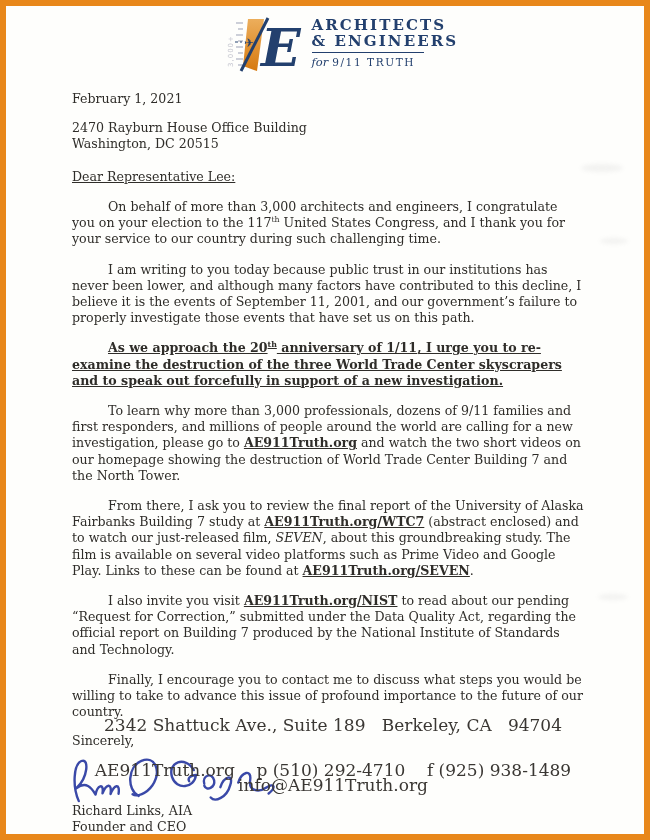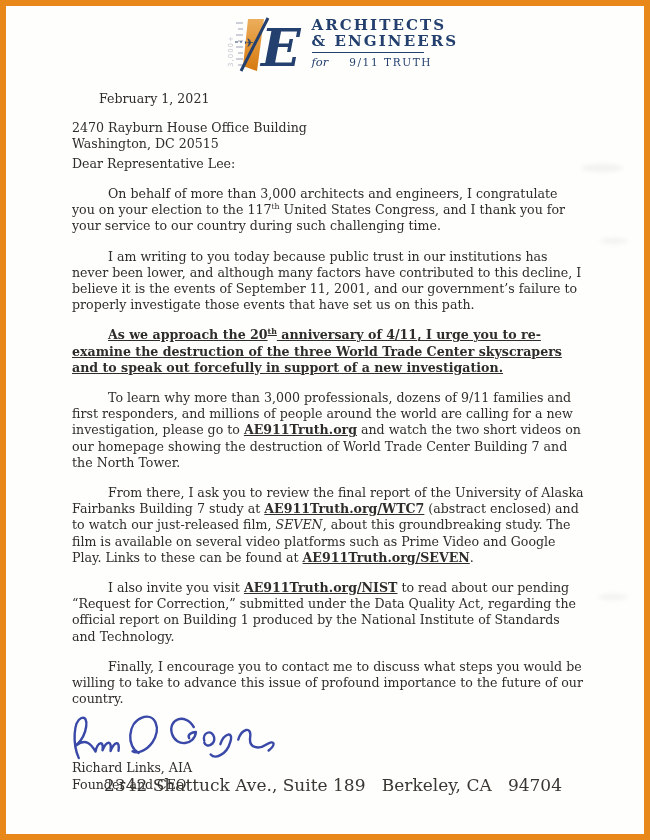--- a/index.html
+++ b/index.html
@@ -9,28 +9,28 @@
     border:6px solid #E8871A;background:#FEFEFC;position:relative;overflow:hidden;
     font-family:"DejaVu Serif","Liberation Serif",serif;color:#2F2D29;
   }
   
   .logo{display:flex;justify-content:center;align-items:flex-start;gap:7px;margin-top:9px;height:62px;}
   .monogram{display:block;}
   .logo-text{padding-top:3px;width:112px;}
   .logo-line{font-size:15px;letter-spacing:2.1px;color:#23406E;font-weight:600;line-height:15.5px;white-space:nowrap;}
   .logo-divider{height:1px;background:#23406E;margin:3px 0 2px;}
   .logo-tagline{font-size:10.5px;color:#23406E;letter-spacing:1.6px;white-space:nowrap;}
-  .logo-tagline .for{font-style:italic;letter-spacing:0;margin-right:21px;font-size:11.5px;font-weight:400;}
+  .logo-tagline .for{font-style:italic;letter-spacing:0;margin-right:4px;font-size:11.5px;font-weight:400;}
   
   .content{padding:0 60px 0 66px;}
   .txt{font-size:12.6px;line-height:16.2px;}
-  .date{margin-top:14px;margin-left:27px;}
+  .date{margin-top:14px;}
   .address{margin-top:13px;}
   .address .txt{line-height:15.8px;}
-  .salutation{margin-top:4px;}
+  .salutation{margin-top:17px;text-decoration:underline;}
   p.para{margin:14px 0 0 0;text-indent:36px;}
   .b{font-weight:bold;}
   .u{text-decoration:underline;}
   .i{font-style:italic;}
   sup{font-size:0.62em;line-height:0;}
   .closing{margin-top:13px;}
   .sig-svg{display:block;margin:1px 0 0 -4px;}
   .signer .txt{line-height:16.2px;}
   
   .footer{position:absolute;left:16px;right:0;bottom:11px;text-align:center;
@@ -83,26 +83,27 @@
 
     <div class="address">
       <div class="txt">2470 Rayburn House Office Building</div>
       <div class="txt">Washington, DC 20515</div>
     </div>
 
     <div class="txt salutation">Dear Representative Lee:</div>
 
     <p class="txt para"><span>On behalf of more than 3,000 architects and engineers, I congratulate you on your election to the 117</span><sup>th</sup><span> United States Congress, and I thank you for your service to our country during such challenging time.</span></p>
     <p class="txt para"><span>I am writing to you today because public trust in our institutions has never been lower, and although many factors have contributed to this decline, I believe it is the events of September 11, 2001, and our government’s failure to properly investigate those events that have set us on this path.</span></p>
-    <p class="txt para"><span class="b u">As we approach the 20</span><sup class="b u">th</sup><span class="b u"> anniversary of 4/11, I urge you to re-examine the destruction of the three World Trade Center skyscrapers and to speak out forcefully in support of a new investigation.</span></p>
+    <p class="txt para"><span class="b u">As we approach the 20</span><sup class="b u">th</sup><span class="b u"> anniversary of 1/11, I urge you to re-examine the destruction of the three World Trade Center skyscrapers and to speak out forcefully in support of a new investigation.</span></p>
     <p class="txt para"><span>To learn why more than 3,000 professionals, dozens of 9/11 families and first responders, and millions of people around the world are calling for a new investigation, please go to </span><span class="b u">AE911Truth.org</span><span> and watch the two short videos on our homepage showing the destruction of World Trade Center Building 7 and the North Tower.</span></p>
     <p class="txt para"><span>From there, I ask you to review the final report of the University of Alaska Fairbanks Building 7 study at </span><span class="b u">AE911Truth.org/WTC7</span><span> (abstract enclosed) and to watch our just-released film, </span><span class="i">SEVEN</span><span>, about this groundbreaking study. The film is available on several video platforms such as Prime Video and Google Play. Links to these can be found at </span><span class="b u">AE911Truth.org/SEVEN</span><span>.</span></p>
-    <p class="txt para"><span>I also invite you visit </span><span class="b u">AE911Truth.org/NIST</span><span> to read about our pending “Request for Correction,” submitted under the Data Quality Act, regarding the official report on Building 1 produced by the National Institute of Standards and Technology.</span></p>
+    <p class="txt para"><span>I also invite you visit </span><span class="b u">AE911Truth.org/NIST</span><span> to read about our pending “Request for Correction,” submitted under the Data Quality Act, regarding the official report on Building 7 produced by the National Institute of Standards and Technology.</span></p>
     <p class="txt para"><span>Finally, I encourage you to contact me to discuss what steps you would be willing to take to advance this issue of profound importance to the future of our country.</span></p>
 
+    <div class="txt closing">Sincerely,</div>
 
     <svg class="sig-svg" width="215" height="52" viewBox="0 0 215 52">
       <g fill="none" stroke="#3A49A8" stroke-width="2.4" stroke-linecap="round" stroke-linejoin="round" transform="rotate(-2 100 26)">
         <path d="M10,47 C4,32 6,10 14,7 C22,4 20,24 8,34 C18,27 23,34 27,41 C29,32 36,29 34,40 C38,31 44,29 42,41 C46,32 52,30 50,41"></path>
         <path d="M70,44 C58,37 60,14 74,9 C88,4 94,20 84,34 C78,42 68,45 64,42"></path>
         <path d="M126,20 C118,5 100,11 104,26 C108,40 126,38 128,25 C124,25 119,27 121,31"></path>
         <path d="M136,34 C134,26 144,22 146,31 C147,38 138,42 136,36"></path>
         <path d="M152,38 C156,27 166,25 162,36 C158,49 146,53 142,48"></path>
         <path d="M170,34 C174,23 184,21 182,32 C180,43 190,45 198,40 C206,35 208,40 200,46"></path>
       </g>
@@ -114,15 +115,16 @@
 
     </div>
   </div>
 
   <div class="smudge" style="left:575px;top:158px;width:42px;height:8px;"></div>
   <div class="smudge" style="left:594px;top:232px;width:28px;height:6px;"></div>
   <div class="smudge" style="left:592px;top:588px;width:30px;height:6px;"></div>
 
   <div class="footer">
     <div>2342 Shattuck Ave., Suite 189   Berkeley, CA   94704</div>
+    <div>AE911Truth.org    p (510) 292-4710    f (925) 938-1489    info@AE911Truth.org</div>
   </div>
 
 </div>
 
 </body></html>

